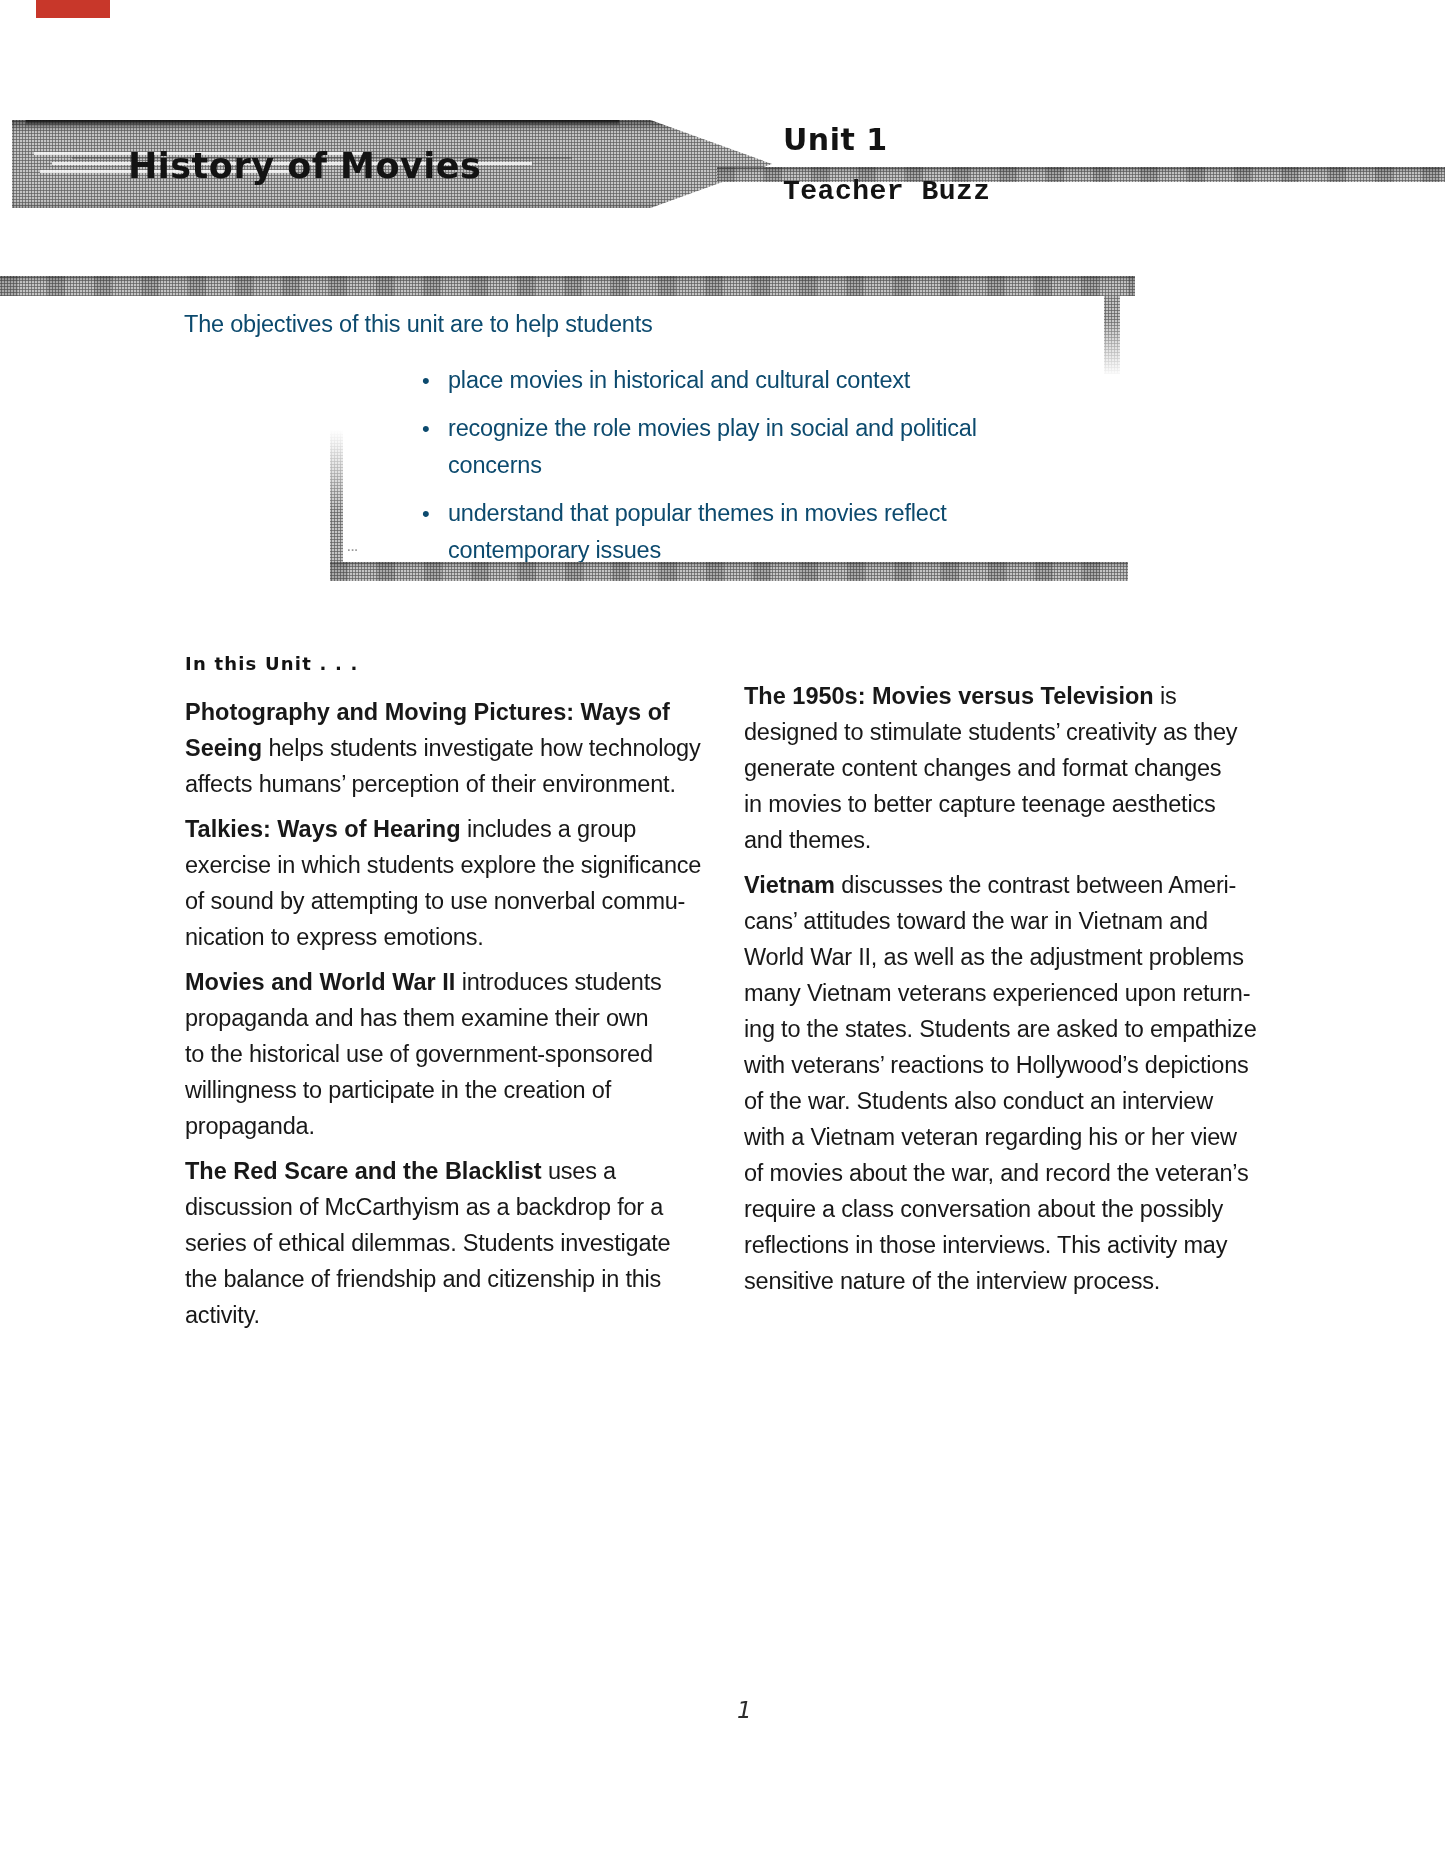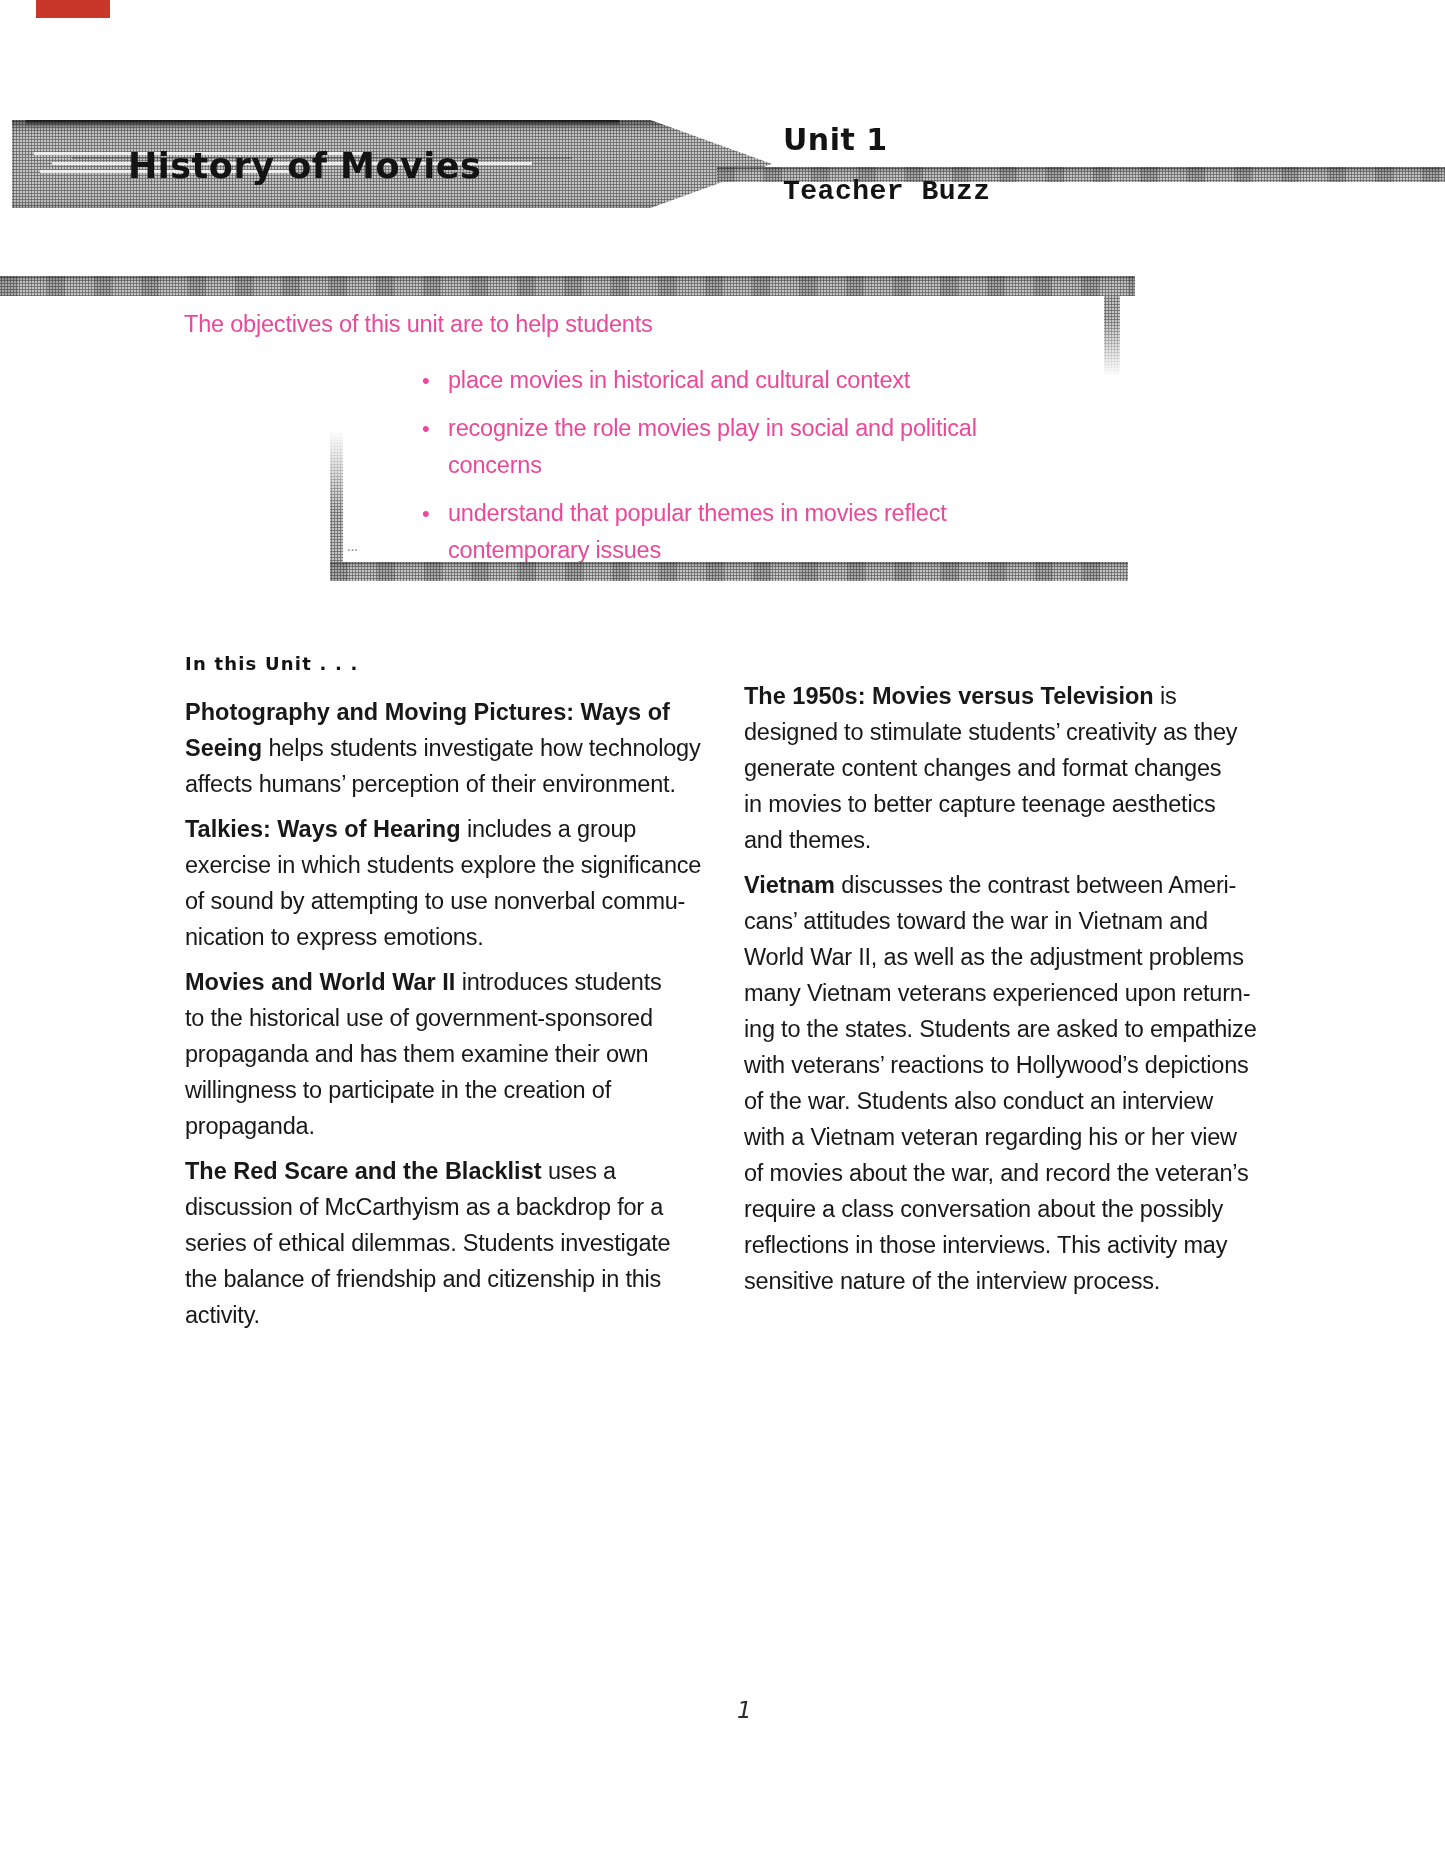--- a/index.html
+++ b/index.html
@@ -38,21 +38,21 @@
   #unit-label{position:absolute;left:783px;top:122px;font-size:30px;letter-spacing:.5px;text-align:right;}
   #header-rule{position:absolute;left:717px;top:167px;width:728px;height:15px;
     box-shadow:inset 0 5px 5px -3px rgba(0,0,0,.45);}
   #page-label{position:absolute;left:783px;top:176px;font-size:28px;letter-spacing:.5px;font-family:Liberation Mono, monospace;}
 
   #objectives-rule{position:absolute;left:0;top:276px;width:1135px;height:20px;
     box-shadow:inset 0 5px 5px -3px rgba(0,0,0,.4);}
   #objectives-rule-tail{position:absolute;left:1104px;top:294px;width:16px;height:80px;}
   #objectives-rule-tail .fade{position:absolute;inset:0;background:linear-gradient(to bottom,rgba(255,255,255,0) 30%,rgba(255,255,255,.95));}
 
-  #objectives{position:absolute;left:184px;top:306px;width:860px;font-size:23.5px;line-height:37px;letter-spacing:-.2px;color:#ec4899;}
+  #objectives{position:absolute;left:184px;top:306px;width:860px;font-size:23.5px;line-height:37px;letter-spacing:-.2px;color:#0c4a6e;}
   #objectives-intro{margin:0 0 19px 0;}
   .bullet-row{display:flex;margin:0 0 11px 238px;}
   .bullet-dot{width:26px;flex:0 0 26px;font-size:22px;}
   .bullet-lines div{white-space:nowrap;}
 
   #corner-v{position:absolute;left:330px;top:430px;width:13px;height:148px;}
   #corner-v .fade{position:absolute;inset:0;background:linear-gradient(to bottom,#ffffff,rgba(255,255,255,0) 55%);}
   #corner-squiggle{position:absolute;left:346px;top:540px;font-size:17px;color:#9a9a9a;letter-spacing:-2px;}
   #corner-h{position:absolute;left:330px;top:562px;width:798px;height:19px;
     box-shadow:inset 0 5px 5px -3px rgba(0,0,0,.35);}
@@ -131,22 +131,22 @@
         <div class="line"><span class="seg">affects humans’ perception of their environment.</span></div>
       </div>
       <div class="para">
         <div class="line"><span class="seg b">Talkies: Ways of Hearing</span><span class="seg"> includes a group</span></div>
         <div class="line"><span class="seg">exercise in which students explore the significance</span></div>
         <div class="line"><span class="seg">of sound by attempting to use nonverbal commu-</span></div>
         <div class="line"><span class="seg">nication to express emotions.</span></div>
       </div>
       <div class="para">
         <div class="line"><span class="seg b">Movies and World War II</span><span class="seg"> introduces students</span></div>
+        <div class="line"><span class="seg">propaganda and has them examine their own</span></div>
         <div class="line"><span class="seg">to the historical use of government-sponsored</span></div>
-        <div class="line"><span class="seg">propaganda and has them examine their own</span></div>
         <div class="line"><span class="seg">willingness to participate in the creation of</span></div>
         <div class="line"><span class="seg">propaganda.</span></div>
       </div>
       <div class="para">
         <div class="line"><span class="seg b">The Red Scare and the Blacklist</span><span class="seg"> uses a</span></div>
         <div class="line"><span class="seg">discussion of McCarthyism as a backdrop for a</span></div>
         <div class="line"><span class="seg">series of ethical dilemmas. Students investigate</span></div>
         <div class="line"><span class="seg">the balance of friendship and citizenship in this</span></div>
         <div class="line"><span class="seg">activity.</span></div>
       </div>

